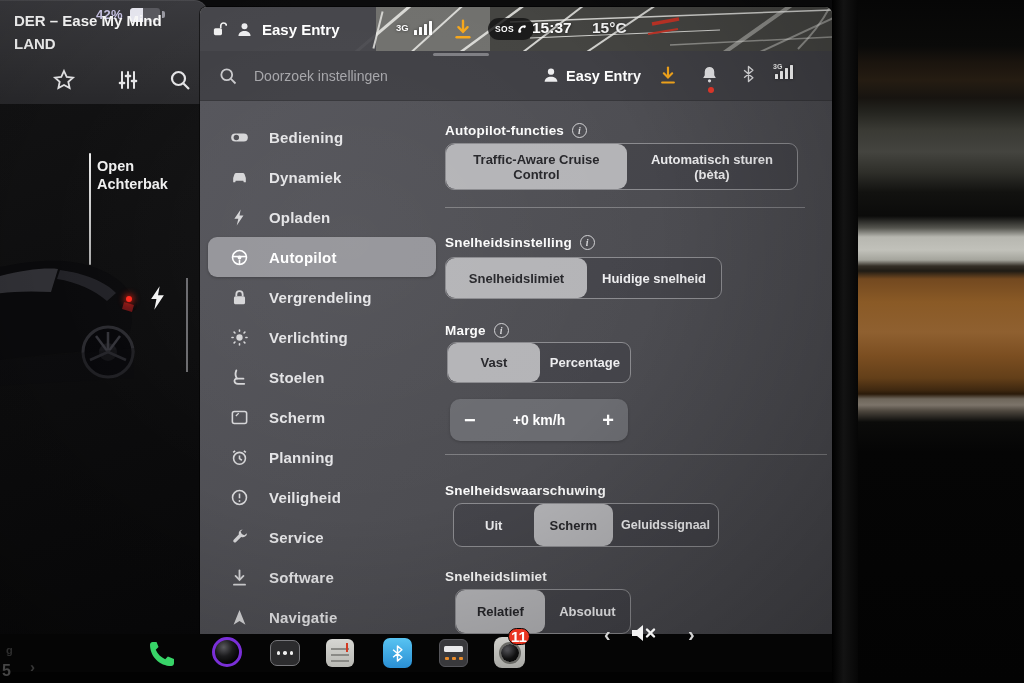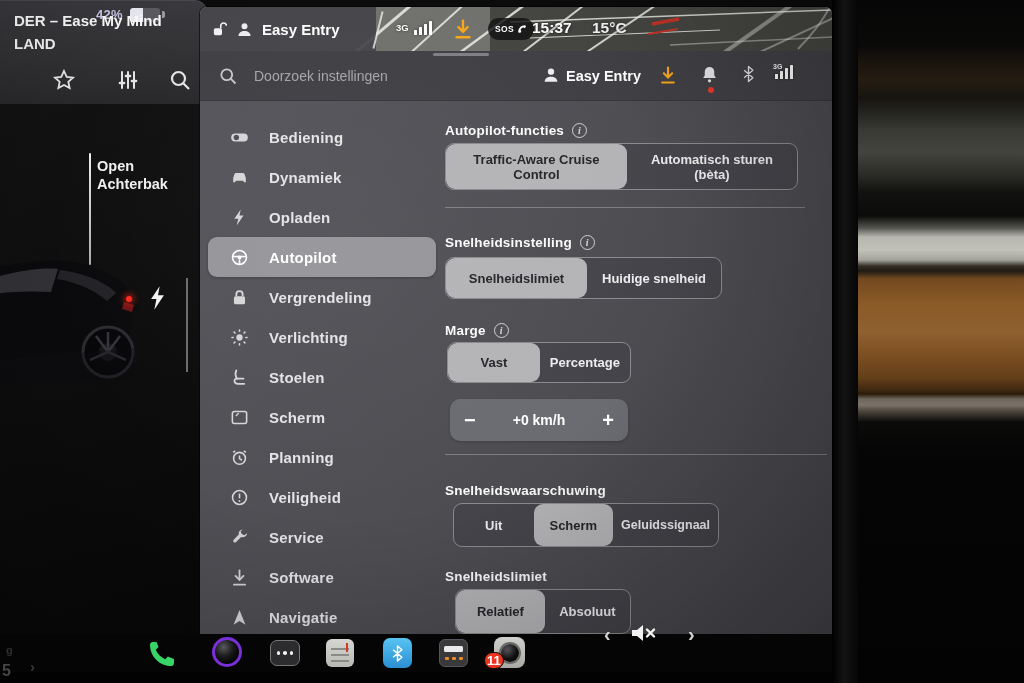--- a/index.html
+++ b/index.html
@@ -147,23 +147,23 @@
     background:linear-gradient(180deg,#58c4f2,#2a8fd4); display:flex; align-items:center; justify-content:center; }
   #dk-bt svg { width:15px; height:19px; color:#fff; }
   #dk-cal { left:439px; top:5px; width:29px; height:28px; border-radius:6px;
     background:#39393c; border:1px solid #55555a; position:absolute; }
   #dk-cal .bar { position:absolute; left:4px; right:4px; top:6px; height:6px; background:#e9e9ea; border-radius:1.5px; }
   #dk-cal .d { position:absolute; top:17px; width:4px; height:3px; border-radius:1px; background:#e88b2a; }
   #dk-cam { left:494px; top:3px; width:31px; height:31px; border-radius:8px;
     background:linear-gradient(180deg,#cfcfcb,#a8a8a4); display:flex; align-items:center; justify-content:center; }
   #dk-cam .lens { width:18px; height:18px; border-radius:50%;
     background:radial-gradient(circle at 35% 30%, #4c4c50 8%, #111 55%, #000 100%); box-shadow:0 0 0 2px #6a6a66; }
-  #cam-badge { left:484px; top:-6px; min-width:17px; height:17px; border-radius:9px;
-    background:#ea3420; border:1.5px solid #060606; color:#fff; font-size:13px; font-weight:bold;
-    display:flex; align-items:center; justify-content:center; padding:0 2px;margin-top:24px; }
+  #cam-badge { left:508px; top:-6px; min-width:17px; height:17px; border-radius:9px;
+    background:#ea3420; border:1.5px solid #060606; color:#fff; font-size:15px; font-weight:bold;
+    display:flex; align-items:center; justify-content:center; padding:0 2px; }
   .vol-ch { position:absolute; color:#d4d4d4; font-size:20px; font-weight:bold; cursor:pointer; line-height:1; }
   #mute-ic { position:absolute; left:630px; top:-14px; width:28px; height:26px; color:#f2f2f2; cursor:pointer; }
 
   
   .faint { position:absolute; color:#3c3c3c; font-weight:bold; }
 </style>
 </head>
 <body>
 
 <div id="stage">

